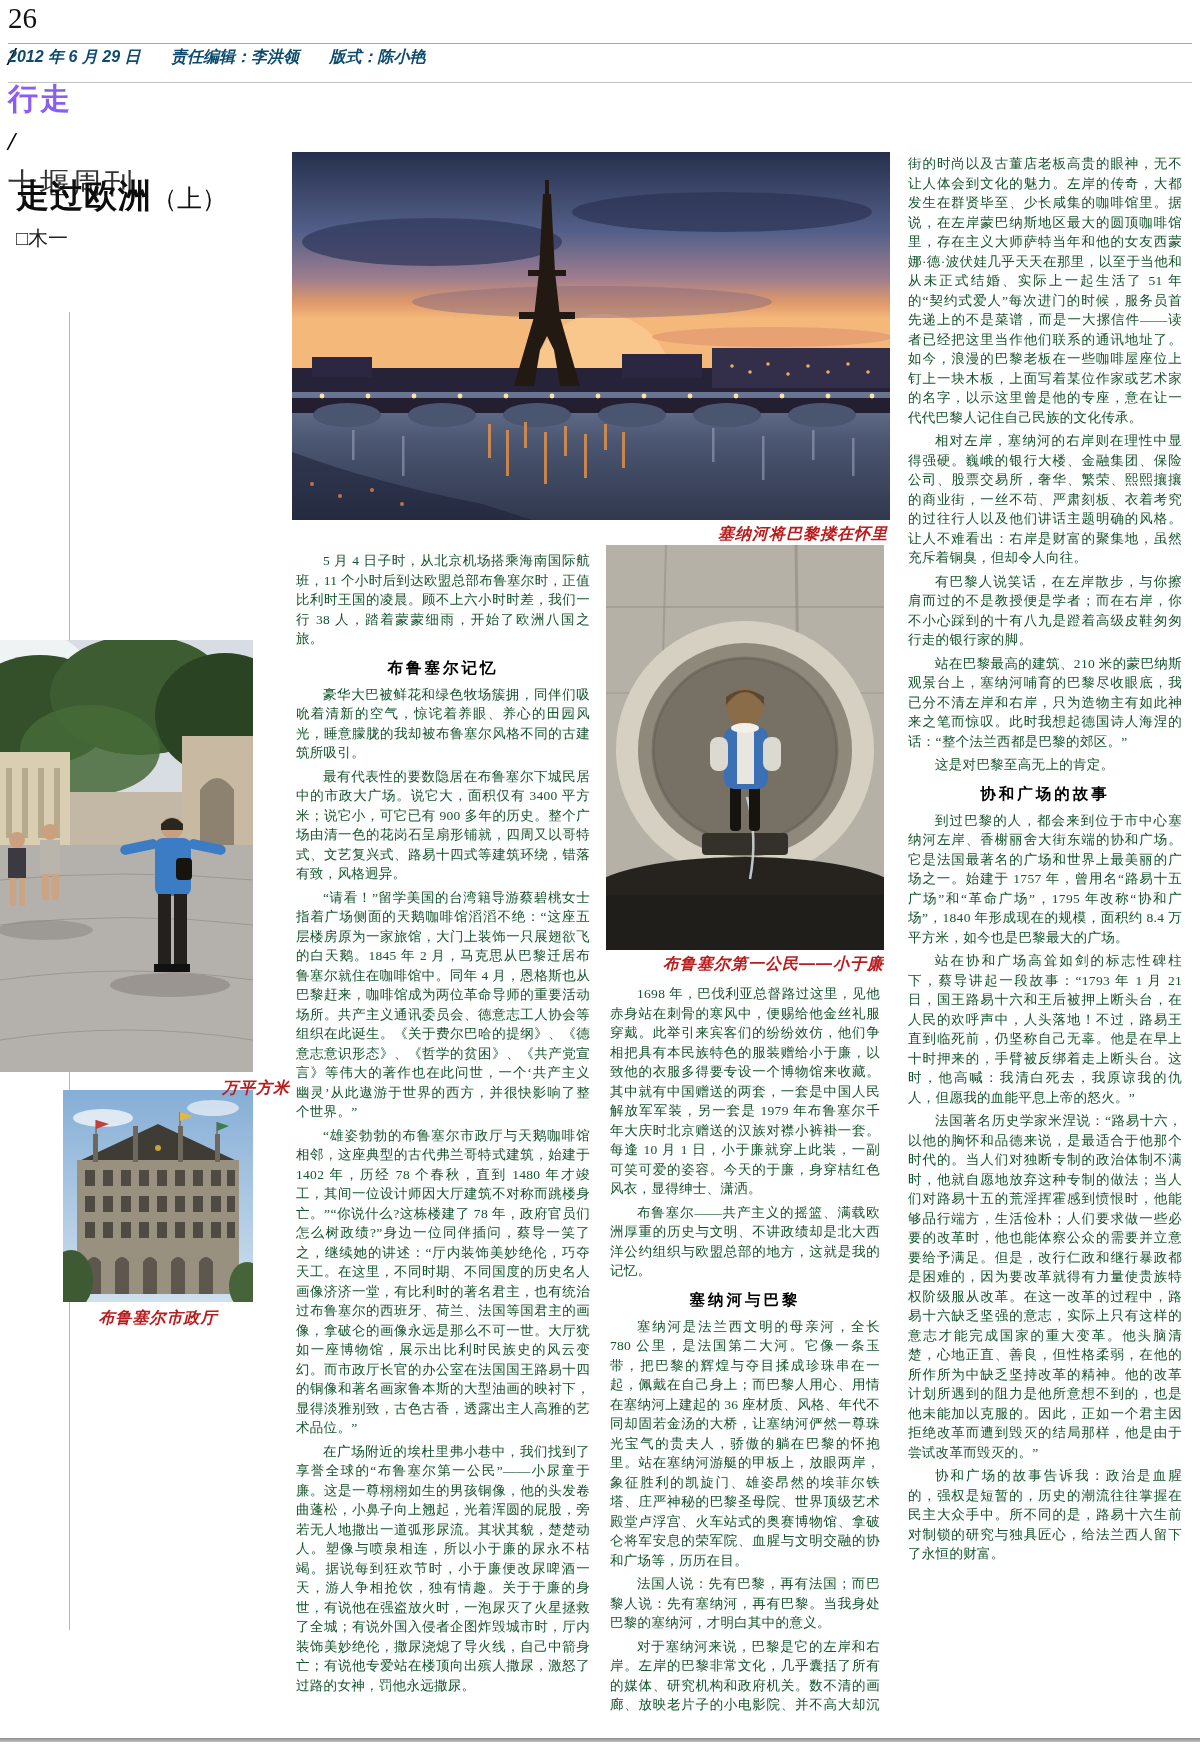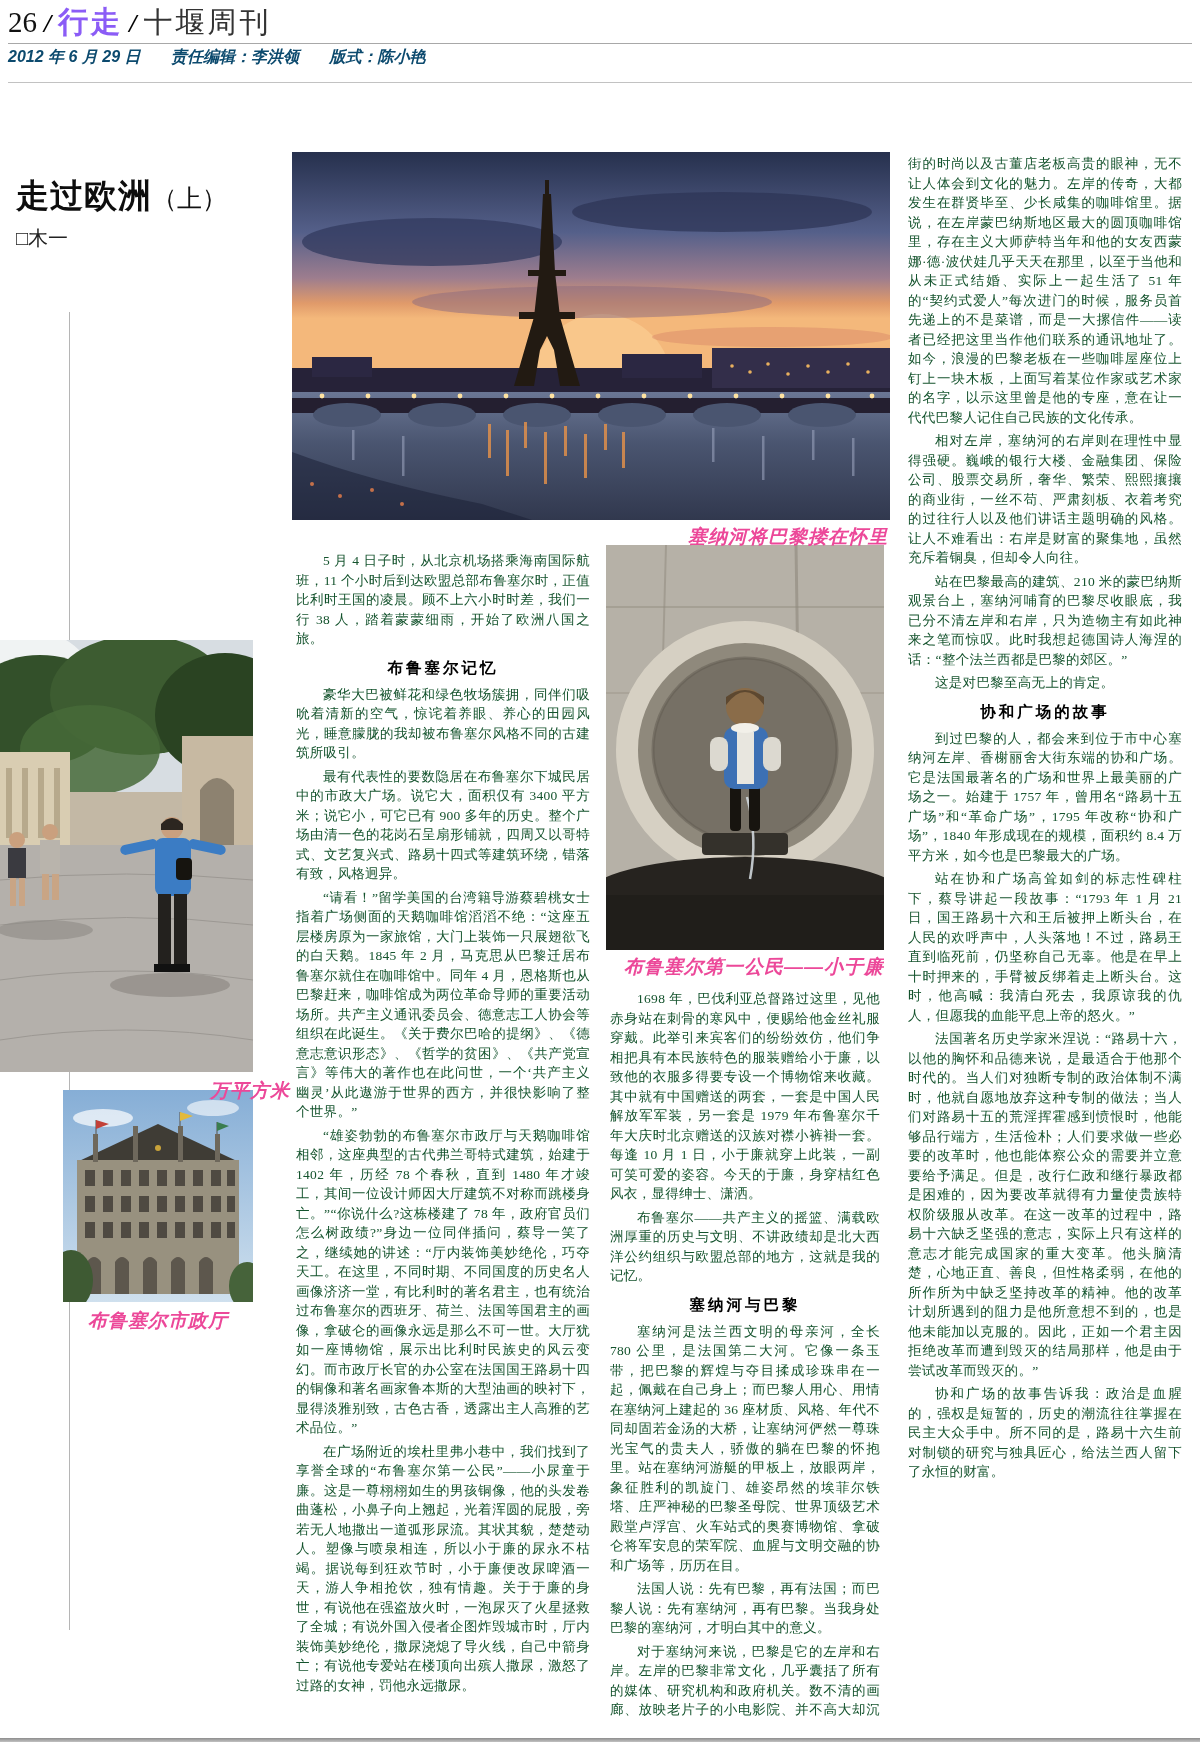--- a/index.html
+++ b/index.html
@@ -1,37 +1,37 @@
 <!DOCTYPE html>
 <html><head>
 <meta charset="utf-8">
 <style>
   html,body{margin:0;padding:0;background:#e9e9e9;}
   #page{position:relative;width:1200px;height:1747px;background:#ffffff;margin:0 auto;
         font-family:"Liberation Serif", serif;color:#1a1a1a;overflow:hidden;}
   
-  .masthead{position:absolute;left:8px;top:2px;display:flex;align-items:baseline;gap:7px;}
+  .masthead{position:absolute;left:8px;top:2px;display:flex;align-items:baseline;gap:7px;flex-direction:column;}
   .mh-num{font-size:29px;color:#111;}
   .mh-slash{font-size:26px;font-weight:bold;font-style:italic;color:#000;}
   .mh-section{font-size:30px;font-weight:bold;color:#8b5cf6;letter-spacing:2px;}
   .mh-pub{font-size:29px;color:#333;letter-spacing:3px;}
   .dateline{position:absolute;left:8px;top:47px;font-size:16px;font-weight:bold;font-style:italic;color:#0c4a6e;
             font-family:"Liberation Sans", sans-serif;}
   .dateline span{margin-right:26px;}
   .hrule{position:absolute;left:8px;width:1184px;height:1px;background:#a8a8a8;}
   
   .title-block{position:absolute;left:16px;top:178px;width:260px;}
   .title-main{font-size:33px;font-weight:bold;color:#0d0d0d;letter-spacing:1px;line-height:1.1;}
   .title-sub{font-size:25px;font-weight:normal;color:#111;}
   .byline{margin-top:10px;font-size:20px;color:#222;font-family:"Liberation Sans", sans-serif;}
   .vrule{position:absolute;left:69px;top:312px;width:1px;height:1318px;background:#b5b5b5;z-index:0;}
   
   .photo{position:absolute;overflow:hidden;z-index:2;}
   .photo svg{display:block;width:100%;height:100%;}
-  .caption{font-weight:bold;font-style:italic;font-size:19px;color:#ec4899;z-index:3;
+  .caption{font-weight:bold;font-style:italic;font-size:16px;color:#b91c1c;z-index:3;
            font-family:"Liberation Sans", sans-serif;letter-spacing:1px;}
   .cap-abs{position:absolute;}
   
   .col{position:absolute;overflow:hidden;z-index:1;}
   .col p{margin:4px;text-indent:2em;text-align:justify;font-size:13.5px;line-height:19.5px;
          letter-spacing:0.3px;color:#14532d;}
   .col p.noindent{text-indent:0;}
   .colhead{text-align:center;font-weight:bold;font-size:15.5px;letter-spacing:3px;color:#000;
            margin:9px 0 7px 0;line-height:20px;font-family:"Liberation Sans", sans-serif;}
   .inphoto{width:100%;margin:0 0 4px 0;}
@@ -324,20 +324,21 @@
     <p>布鲁塞尔——共产主义的摇篮、满载欧洲厚重的历史与文明、不讲政绩却是北大西洋公约组织与欧盟总部的地方，这就是我的记忆。</p>
     <div class="colhead">塞纳河与巴黎</div>
     <p>塞纳河是法兰西文明的母亲河，全长 780 公里，是法国第二大河。它像一条玉带，把巴黎的辉煌与夺目揉成珍珠串在一起，佩戴在自己身上；而巴黎人用心、用情在塞纳河上建起的 36 座材质、风格、年代不同却固若金汤的大桥，让塞纳河俨然一尊珠光宝气的贵夫人，骄傲的躺在巴黎的怀抱里。站在塞纳河游艇的甲板上，放眼两岸，象征胜利的凯旋门、雄姿昂然的埃菲尔铁塔、庄严神秘的巴黎圣母院、世界顶级艺术殿堂卢浮宫、火车站式的奥赛博物馆、拿破仑将军安息的荣军院、血腥与文明交融的协和广场等，历历在目。</p>
     <p>法国人说：先有巴黎，再有法国；而巴黎人说：先有塞纳河，再有巴黎。当我身处巴黎的塞纳河，才明白其中的意义。</p>
     <p>对于塞纳河来说，巴黎是它的左岸和右岸。左岸的巴黎非常文化，几乎囊括了所有的媒体、研究机构和政府机关。数不清的画廊、放映老片子的小电影院、并不高大却沉淀着历史的大学和教堂，来自香榭丽大</p>
   </div>
 
   <div class="col" style="left:904px;top:150px;width:282px;height:1568px;">
     <p class="noindent">街的时尚以及古董店老板高贵的眼神，无不让人体会到文化的魅力。左岸的传奇，大都发生在群贤毕至、少长咸集的咖啡馆里。据说，在左岸蒙巴纳斯地区最大的圆顶咖啡馆里，存在主义大师萨特当年和他的女友西蒙娜·德·波伏娃几乎天天在那里，以至于当他和从未正式结婚、实际上一起生活了 51 年的“契约式爱人”每次进门的时候，服务员首先递上的不是菜谱，而是一大摞信件——读者已经把这里当作他们联系的通讯地址了。如今，浪漫的巴黎老板在一些咖啡屋座位上钉上一块木板，上面写着某位作家或艺术家的名字，以示这里曾是他的专座，意在让一代代巴黎人记住自己民族的文化传承。</p>
     <p>相对左岸，塞纳河的右岸则在理性中显得强硬。巍峨的银行大楼、金融集团、保险公司、股票交易所，奢华、繁荣、熙熙攘攘的商业街，一丝不苟、严肃刻板、衣着考究的过往行人以及他们讲话主题明确的风格。让人不难看出：右岸是财富的聚集地，虽然充斥着铜臭，但却令人向往。</p>
+    <p>有巴黎人说笑话，在左岸散步，与你擦肩而过的不是教授便是学者；而在右岸，你不小心踩到的十有八九是蹬着高级皮鞋匆匆行走的银行家的脚。</p>
     <p>站在巴黎最高的建筑、210 米的蒙巴纳斯观景台上，塞纳河哺育的巴黎尽收眼底，我已分不清左岸和右岸，只为造物主有如此神来之笔而惊叹。此时我想起德国诗人海涅的话：“整个法兰西都是巴黎的郊区。”</p>
     <p>这是对巴黎至高无上的肯定。</p>
     <div class="colhead">协和广场的故事</div>
     <p>到过巴黎的人，都会来到位于市中心塞纳河左岸、香榭丽舍大街东端的协和广场。它是法国最著名的广场和世界上最美丽的广场之一。始建于 1757 年，曾用名“路易十五广场”和“革命广场”，1795 年改称“协和广场”，1840 年形成现在的规模，面积约 8.4 万平方米，如今也是巴黎最大的广场。</p>
     <p>站在协和广场高耸如剑的标志性碑柱下，蔡导讲起一段故事：“1793 年 1 月 21 日，国王路易十六和王后被押上断头台，在人民的欢呼声中，人头落地！不过，路易王直到临死前，仍坚称自己无辜。他是在早上十时押来的，手臂被反绑着走上断头台。这时，他高喊：我清白死去，我原谅我的仇人，但愿我的血能平息上帝的怒火。”</p>
     <p>法国著名历史学家米涅说：“路易十六，以他的胸怀和品德来说，是最适合于他那个时代的。当人们对独断专制的政治体制不满时，他就自愿地放弃这种专制的做法；当人们对路易十五的荒淫挥霍感到愤恨时，他能够品行端方，生活俭朴；人们要求做一些必要的改革时，他也能体察公众的需要并立意要给予满足。但是，改行仁政和继行暴政都是困难的，因为要改革就得有力量使贵族特权阶级服从改革。在这一改革的过程中，路易十六缺乏坚强的意志，实际上只有这样的意志才能完成国家的重大变革。他头脑清楚，心地正直、善良，但性格柔弱，在他的所作所为中缺乏坚持改革的精神。他的改革计划所遇到的阻力是他所意想不到的，也是他未能加以克服的。因此，正如一个君主因拒绝改革而遭到毁灭的结局那样，他是由于尝试改革而毁灭的。”</p>
     <p>协和广场的故事告诉我：政治是血腥的，强权是短暂的，历史的潮流往往掌握在民主大众手中。所不同的是，路易十六生前对制锁的研究与独具匠心，给法兰西人留下了永恒的财富。</p>
   </div>
 
   <div class="bottom-band"></div>

